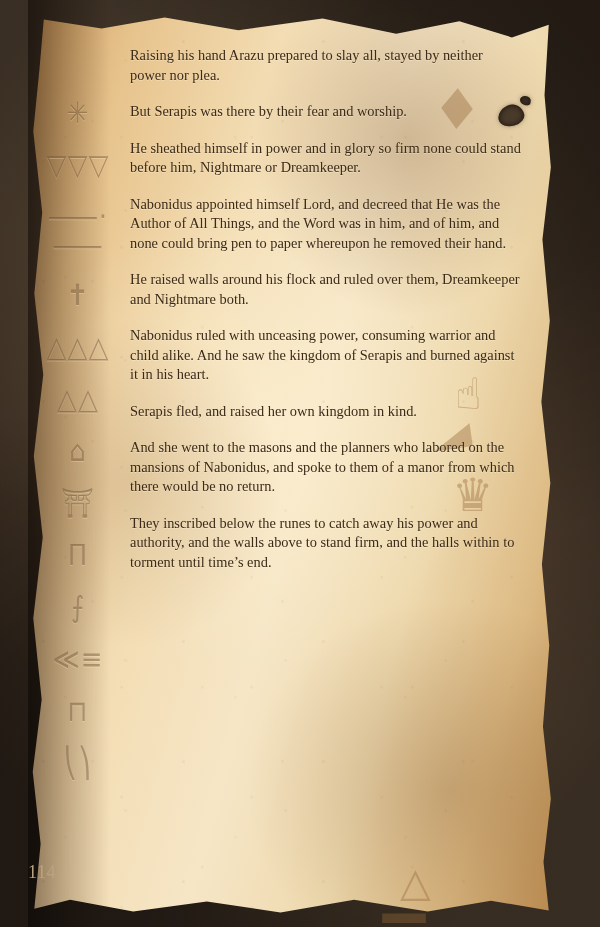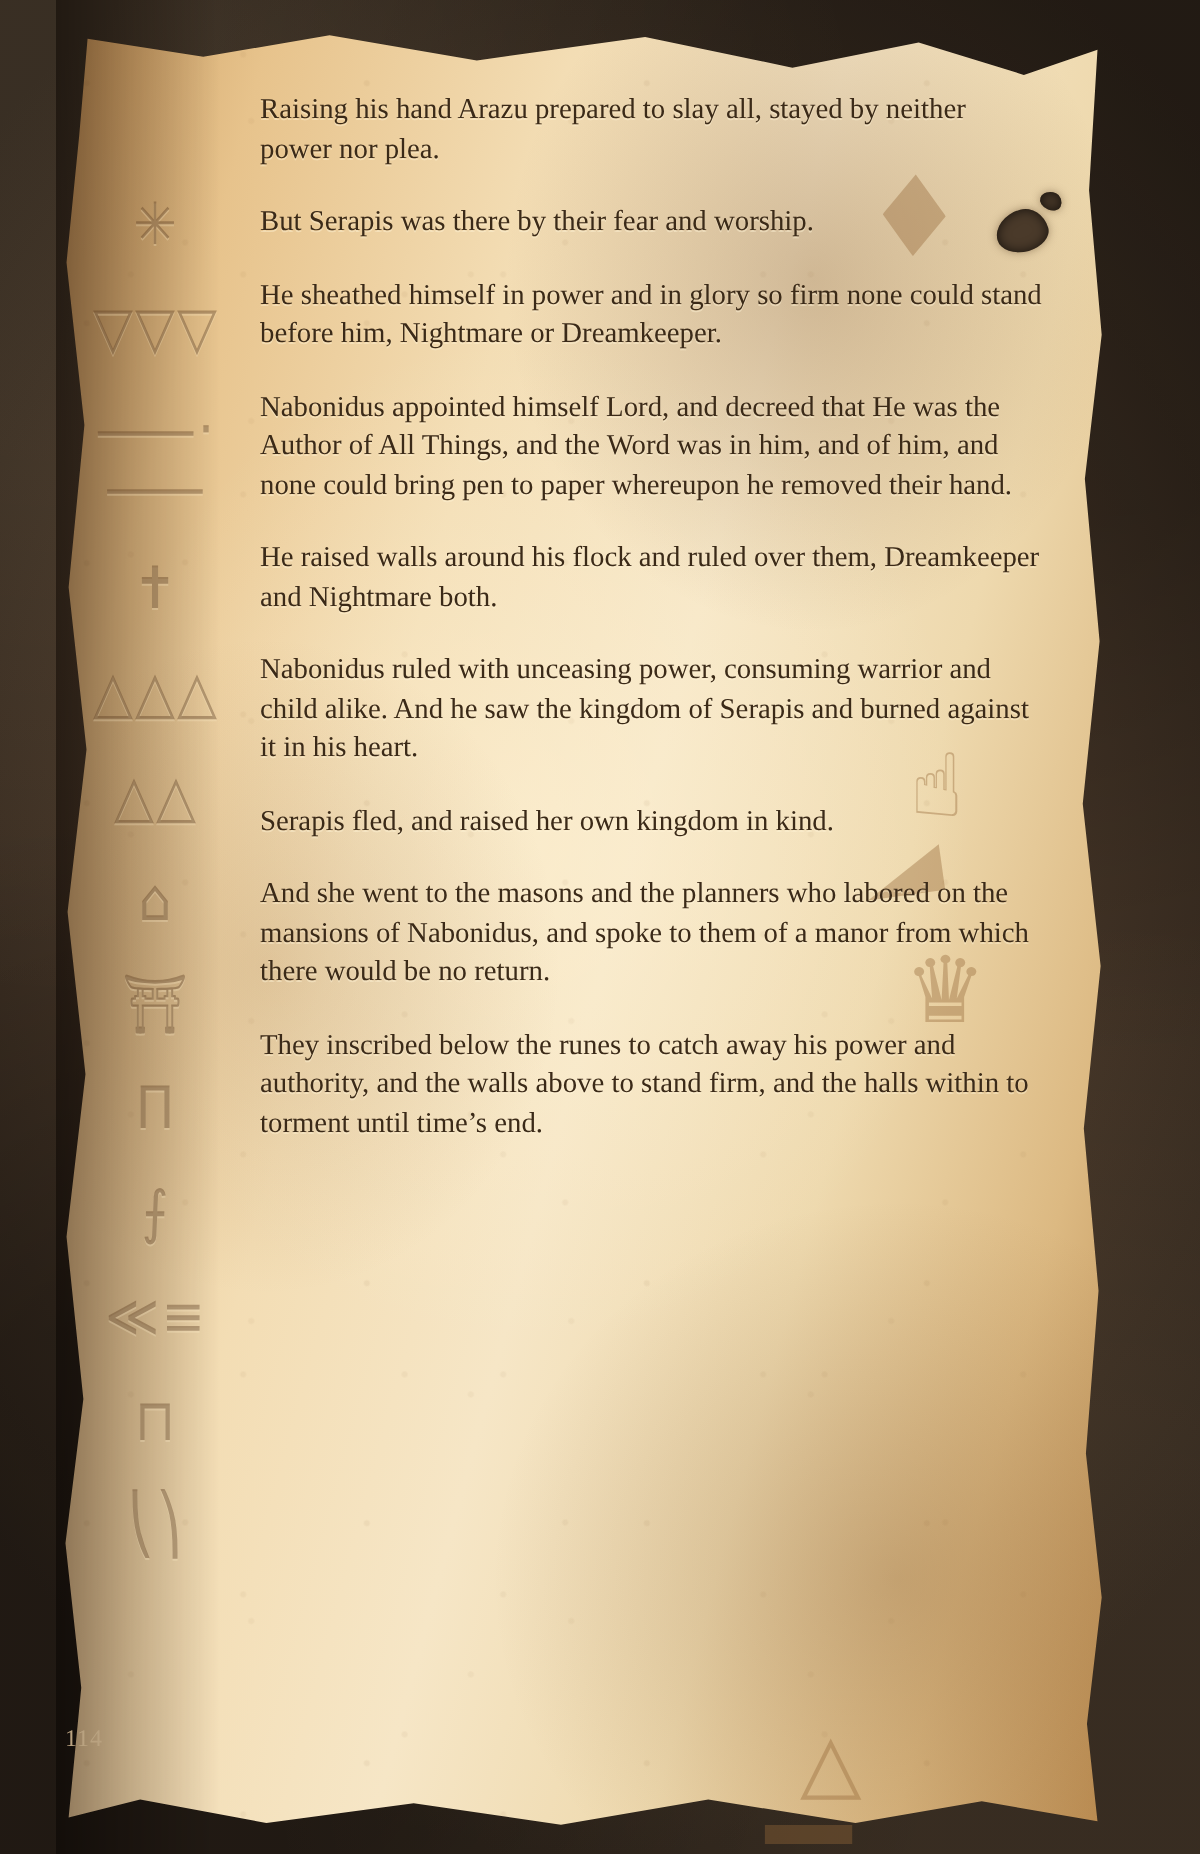--- a/index.html
+++ b/index.html
@@ -168,21 +168,21 @@
   }
 
   
   .page-number {
     position: absolute;
     left: 22px;
     top: 862px;
     width: 40px;
     color: #b9a280;
     font-family: "Liberation Serif", serif;
-    font-size: 12px;
+    font-size: 18px;
     letter-spacing: 0.5px;
     text-align: center;
   }
 </style>
 </head>
 <body>
 
 <div id="page">
   <div class="bg-mottle"></div>
 

